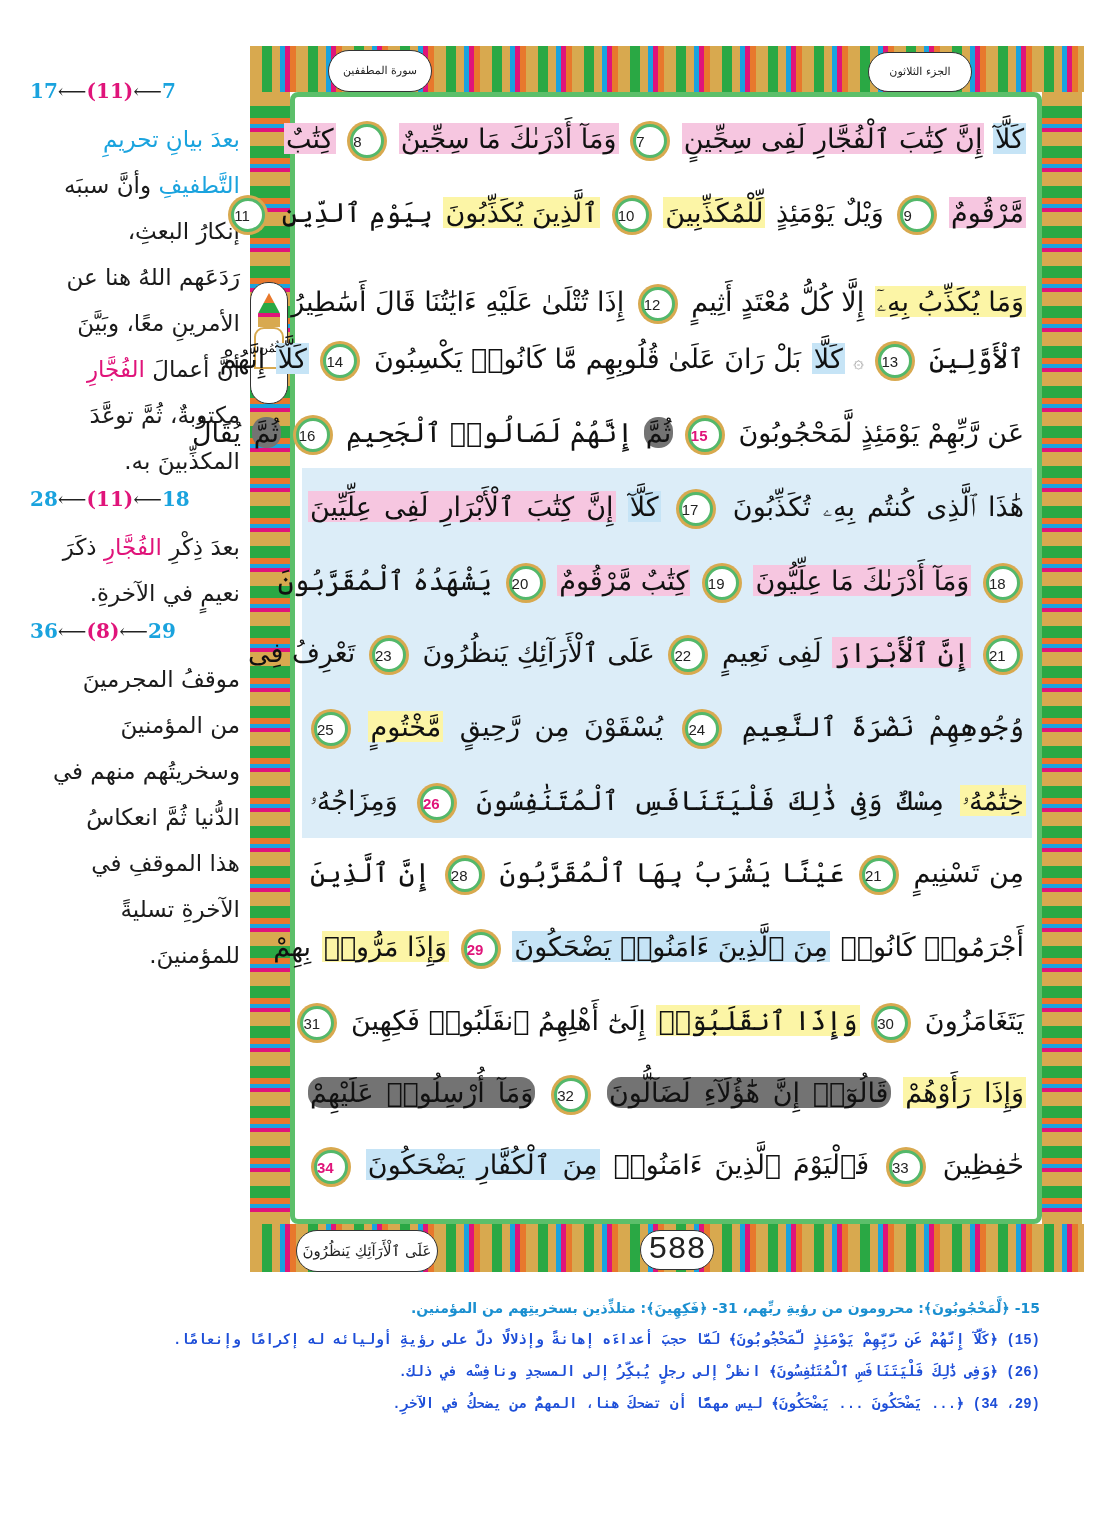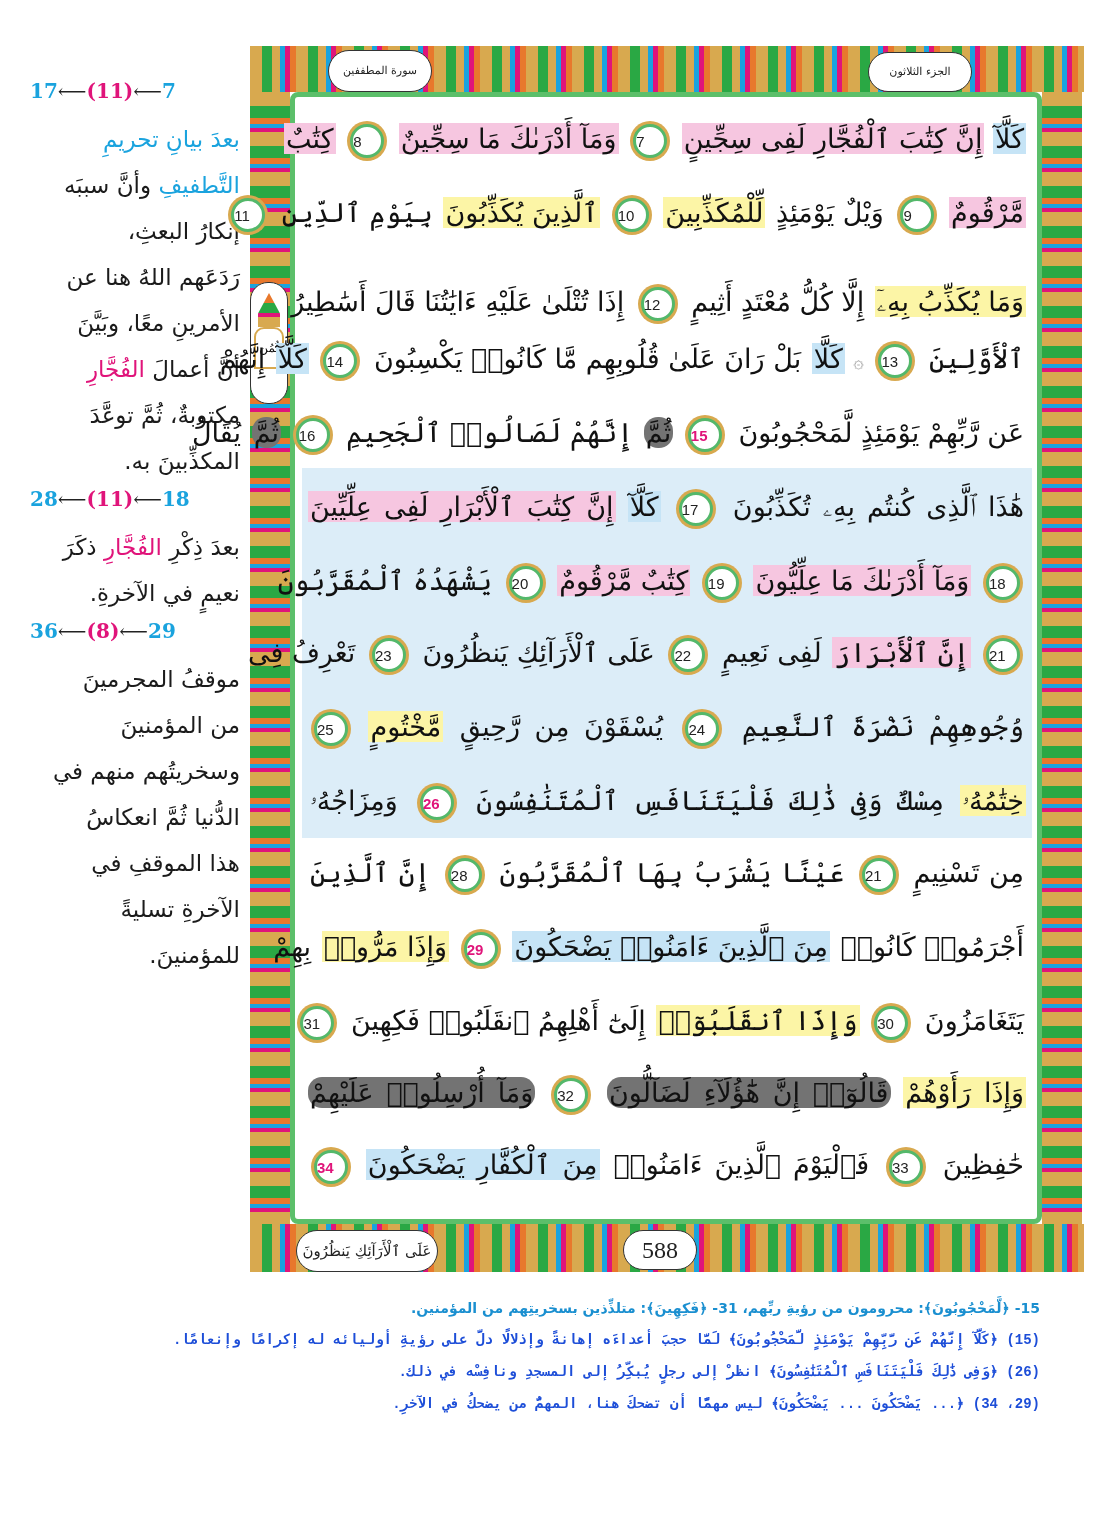--- a/index.html
+++ b/index.html
@@ -40,21 +40,21 @@
     background: repeating-linear-gradient(90deg, #d8a94f 0 12px, #2aa844 12px 22px, #d8a94f 22px 30px, #1aa3de 30px 35px, #e0147a 35px 40px, #e8782c 40px 46px);
   }
   .cartouche {
     position:absolute; background:#fff; border:1.5px solid #333; border-radius:22px;
     font-family:"DejaVu Serif", serif; font-size:11px; text-align:center; color:#222;
     direction:rtl; white-space:nowrap;
   }
   .cart-surah { left:328px; top:50px; width:102px; height:40px; line-height:40px; }
   .cart-juz { left:868px; top:52px; width:102px; height:38px; line-height:38px; }
   .cart-bottom { left:296px; top:1230px; width:140px; height:40px; line-height:40px; font-size:15px; }
-  .cart-page { left:623px; top:1230px; width:72px; height:38px; line-height:38px; font-family:Liberation Serif, serif; font-size:24px; direction:ltr; }
+  .cart-page { left:640px; top:1230px; width:72px; height:38px; line-height:38px; font-family:Liberation Mono, monospace; font-size:32px; direction:ltr; }
 
   
   .thumun {
     position:absolute; left:250px; top:282px; width:36px; height:120px;
     background:#fff; border:1.5px solid #333; border-radius:18px; text-align:center;
   }
   .thumun .dome { margin:10px auto 0; width:22px; height:34px;
     background:linear-gradient(180deg,#e8782c 0 30%, #2aa844 30% 60%, #e0147a 60% 70%, #d8a94f 70%);
     clip-path:polygon(50% 0, 100% 60%, 100% 100%, 0 100%, 0 60%); }
   .thumun .box { margin:0 auto; width:26px; height:38px; border:2px solid #d8a94f; border-radius:10px 10px 0 0;

